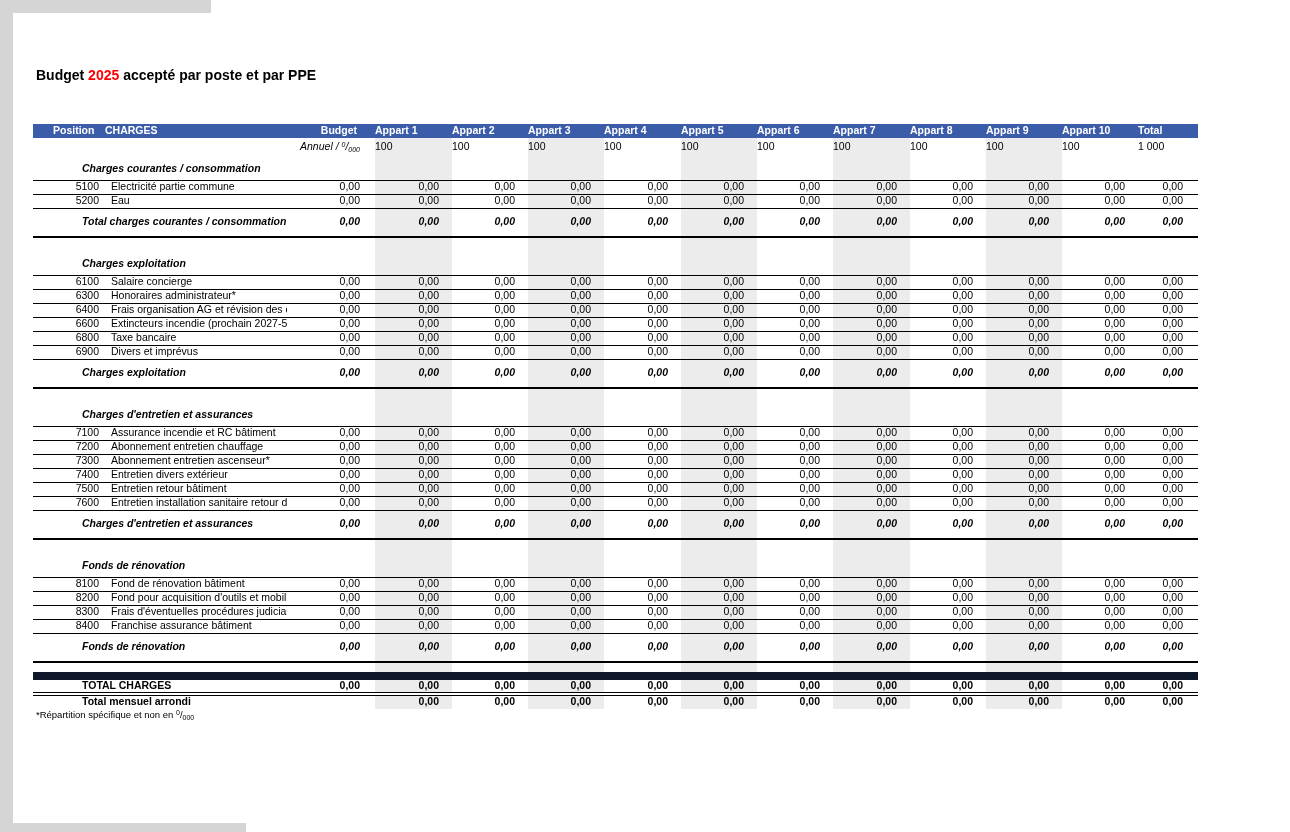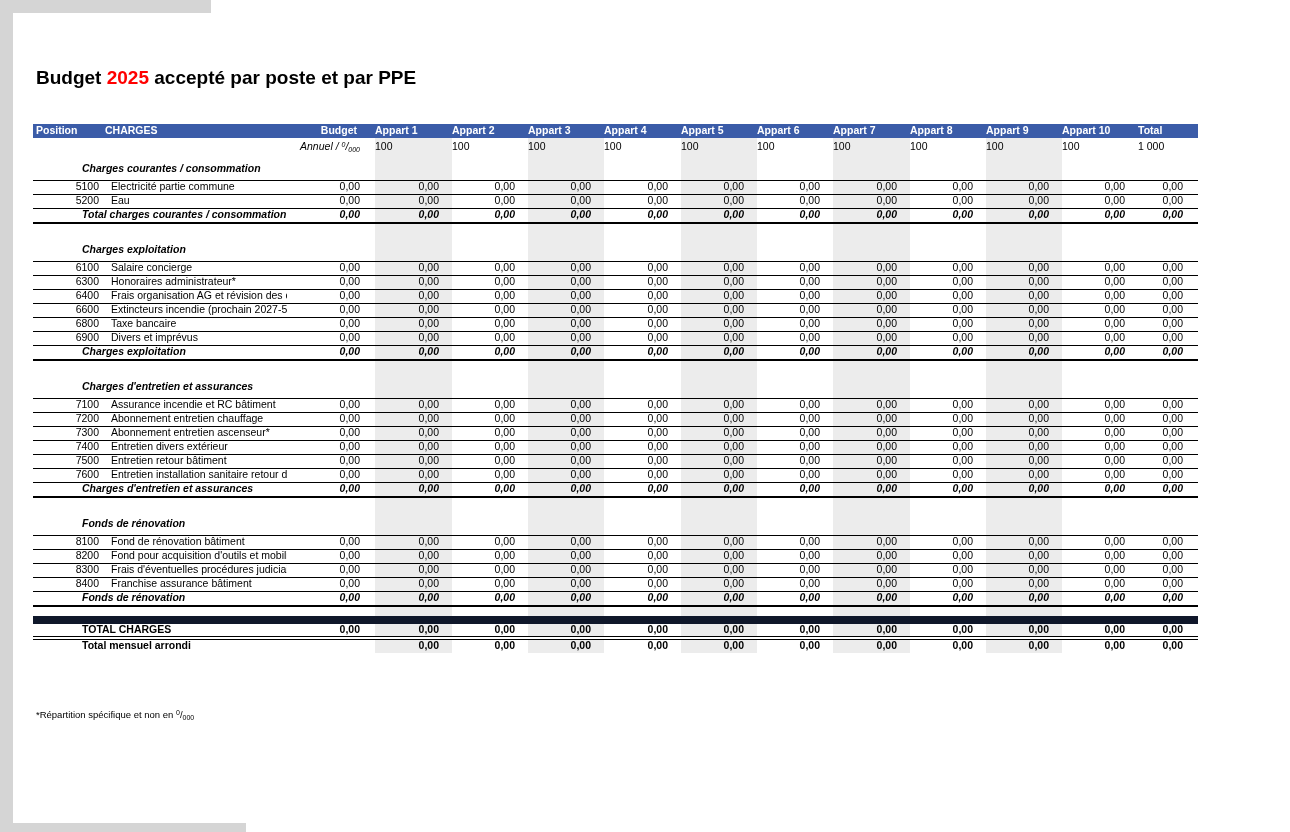--- a/index.html
+++ b/index.html
@@ -6,21 +6,21 @@
   body{
     width:1290px;height:832px;position:relative;overflow:hidden;
     background:#ffffff;color:#000;
     font-family:"Liberation Sans", sans-serif;
   }
   .strip{position:absolute;background:var(--canvas,#d5d5d5)}
   #strip-left{left:0;top:0;width:13px;height:832px}
   #strip-top{left:0;top:0;width:211px;height:13px}
   #strip-bottom{left:0;top:823px;width:246px;height:9px}
 
-  #doc-title{position:absolute;left:36px;top:67px;font-size:19px;font-weight:bold;white-space:nowrap}
+  #doc-title{position:absolute;left:36px;top:67px;font-size:14px;font-weight:bold;white-space:nowrap}
   #doc-title .year{color:var(--year,#ff0000)}
 
   table#budget{
     position:absolute;left:33px;top:124px;width:1165px;
     border-collapse:collapse;table-layout:fixed;
     font-size:10.5px;line-height:1.1;
   }
   td{padding:0;margin:0;vertical-align:middle;white-space:nowrap;overflow:hidden}
   col.band{background:var(--band,#ececec)}
 
@@ -28,30 +28,30 @@
     background:var(--header-bg,#3b5ca8);color:#fff;font-weight:bold;
     height:14px;font-size:10.5px;
   }
   tr.meta1{height:17px}
   tr.meta2{height:20px}
   tr.title-row{height:19px}
   tr.title-row td{vertical-align:top;padding-top:2px}
   tr.data-row{height:14px}
   tr.data-row td{border-bottom:1px solid #000}
   tr.data-row.first td{border-top:1px solid #000}
-  tr.total-row{height:15px}
+  tr.total-row{height:29px}
   tr.total-row td{border-top:1px solid #000;border-bottom:2px solid #000;font-weight:bold;font-style:italic}
   tr.grand-row{height:16px}
   tr.grand-row td{border-top:8px solid #0f172a;border-bottom:4px double #000;font-weight:bold}
   tr.monthly-row{height:15px}
   tr.monthly-row td{font-weight:bold}
   tr.sp td{border:none}
 
   .al{text-align:left}.ac{text-align:left}.ar{text-align:right}
-  .pl3{padding-left:3px}.pl6{padding-left:6px}.pl49{padding-left:49px}
+  .pl3{padding-left:20px}.pl6{padding-left:6px}.pl49{padding-left:49px}
   .pr6{padding-right:6px}.pr13{padding-right:13px}.pr15{padding-right:15px}.pr18{padding-right:18px}
   .it{font-style:italic}.b{font-weight:bold}
   sup,sub{font-size:7px;line-height:0}
   sub{vertical-align:-0.35em}
   sup{vertical-align:0.45em}
 
   #footnote{position:absolute;left:36px;top:709px;font-size:9.5px;white-space:nowrap}
 </style>
 </head>
 <body style="--header-bg: #3b5ca8; --year: #ff0000; --band: #ececec; --canvas: #d5d5d5;">

